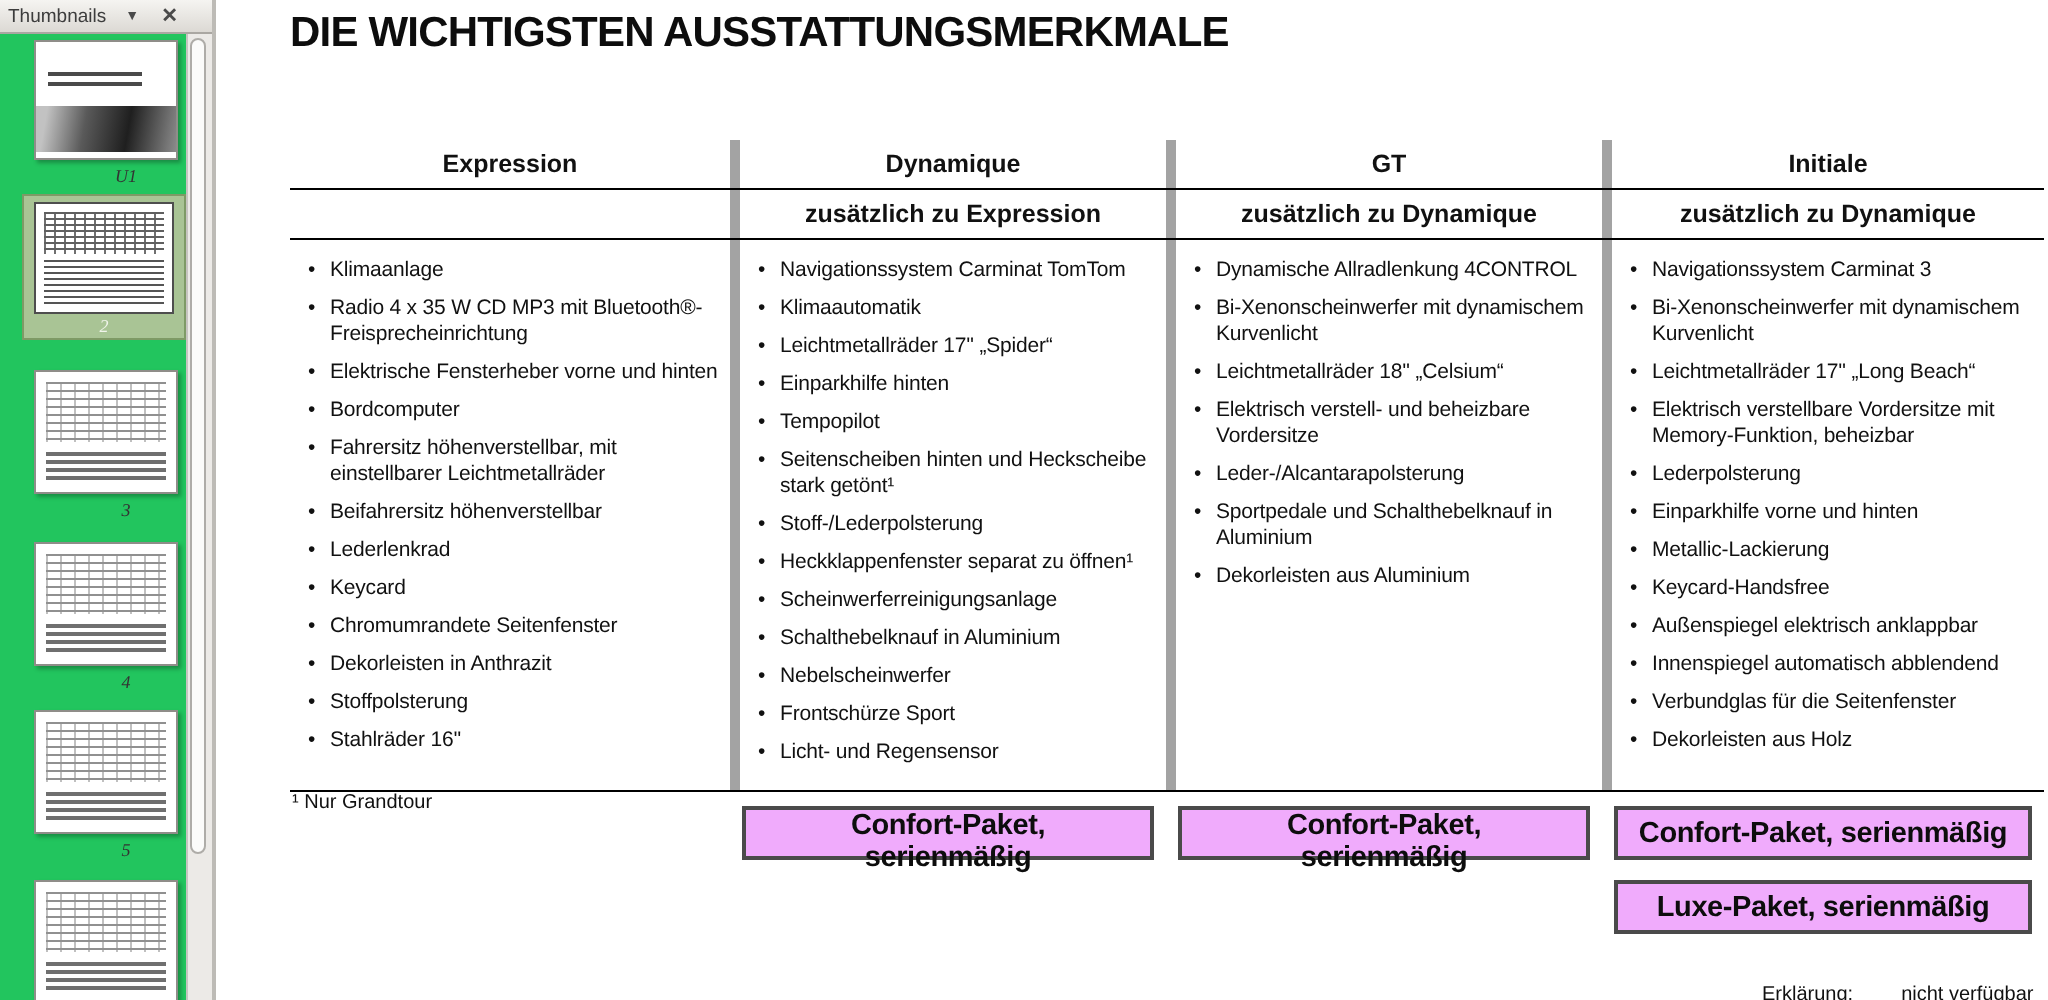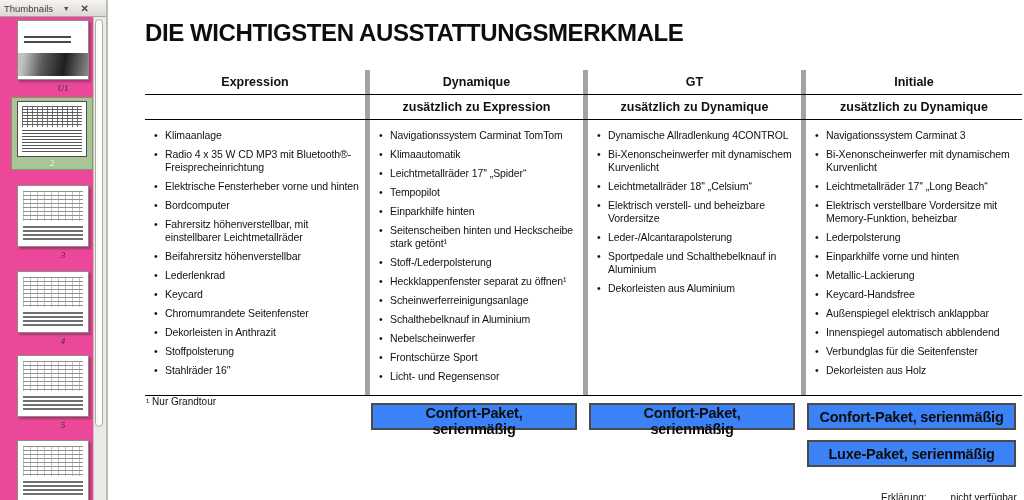--- a/index.html
+++ b/index.html
@@ -5,21 +5,21 @@
   html,body { margin:0; padding:0; }
   body {
     width:1024px; height:500px; overflow:hidden; position:relative;
     background:#ffffff; color:#111;
     font-family:"Liberation Sans", sans-serif;
   }
 
   
   #sidebar {
     position:absolute; left:0; top:0; width:108px; height:500px;
-    background:#ec4899; border-right:2px solid #bdbbb6; box-sizing:border-box;
+    background:#22c55e; border-right:2px solid #bdbbb6; box-sizing:border-box;
   }
   #sb-header {
     height:17px; background:linear-gradient(#f5f4f1,#dcd9d4);
     border-bottom:1px solid #aaa7a2; display:flex; align-items:center;
     font-size:9.5px; color:#3c3c3c; padding:0 4px; box-sizing:border-box;
   }
   #sb-header .spacer { flex:1; }
   .sb-icon { color:#4a4a4a; cursor:default; }
   #sb-chevron { font-size:7px; margin-right:11px; }
   #sb-close { font-size:10px; font-weight:bold; margin-right:13px; }
@@ -67,41 +67,41 @@
     background:repeating-linear-gradient(#6f6f6f 0 2px, transparent 2px 4px); }
   .mcur::before { content:""; position:absolute; left:6%; right:6%; top:7%; height:40%;
     background:repeating-linear-gradient(#5f5f5f 0 1px, transparent 1px 3px),
                repeating-linear-gradient(90deg,#6f6f6f 0 1px, transparent 1px 5px); }
   .mcur::after { content:""; position:absolute; left:6%; right:6%; bottom:6%; height:42%;
     background:repeating-linear-gradient(#555 0 1px, transparent 1px 3px),
                repeating-linear-gradient(90deg, transparent 0 14px, #fff 14px 17px); }
 
   
   #page-title {
-    position:absolute; left:145px; top:19px;
-    font-size:24px; font-weight:700; letter-spacing:-0.4px; color:#0d0d0d;
+    position:absolute; left:145px; top:5px;
+    font-size:21px; font-weight:700; letter-spacing:-0.4px; color:#0d0d0d;
   }
   #feature-table { position:absolute; left:145px; top:70px; width:877px; }
   .grid { display:grid; grid-template-columns:220px 218px 218px 221px; }
   #head-row, #sub-row { border-bottom:1px solid #000; }
   #body-row { border-bottom:1px solid #000; }
   .hcell, .scell {
     font-weight:700; font-size:12.5px; text-align:center;
     padding:5px 2px; box-sizing:border-box; min-height:23px;
   }
   .hcell + .hcell, .scell + .scell, .bcell + .bcell { border-left:5px solid #a3a3a3; }
   .bcell { padding:9px 4px 6px 9px; min-height:272px; box-sizing:border-box; }
   .bcell ul { list-style:none; margin:0; padding:0;
     font-size:10.5px; line-height:13px; letter-spacing:-0.1px; }
   .bcell li { position:relative; padding-left:11px; margin-bottom:6px; }
   .bcell li::before { content:"\2022"; position:absolute; left:0; top:0; }
   .pcell { padding:0 6px; box-sizing:border-box; }
   .pkg-btn {
     display:block; width:100%; box-sizing:border-box; margin-top:7px; height:27px;
-    background:#3b82f6; border:2px solid #4a4a4a; border-radius:0;
+    background:#f0abfc; border:2px solid #4a4a4a; border-radius:0;
     font-family:"Liberation Sans", sans-serif; font-size:14.5px; font-weight:700;
     letter-spacing:-0.2px; color:#0d0d0d; padding:0 10px; cursor:pointer;
   }
   .pkg-btn + .pkg-btn { margin-top:10px; }
 
   #footnote { position:absolute; left:146px; top:396px; font-size:10px; color:#111; }
   #legend { position:absolute; left:881px; top:492px; font-size:10px; line-height:11px;
     display:flex; gap:24px; color:#111; }
 </style>
 </head>
@@ -177,22 +177,22 @@
           <li>Dekorleisten in Anthrazit</li>
           <li>Stoffpolsterung</li>
           <li>Stahlräder 16''</li>
         </ul>
       </div>
       <div class="bcell">
         <ul>
           <li>Navigationssystem Carminat TomTom</li>
           <li>Klimaautomatik</li>
           <li>Leichtmetallräder 17'' „Spider“</li>
+          <li>Einparkhilfe hinten</li>
           <li>Tempopilot</li>
-          <li>Einparkhilfe hinten</li>
           <li>Seitenscheiben hinten und Heckscheibe stark getönt¹</li>
           <li>Stoff-/Lederpolsterung</li>
           <li>Heckklappenfenster separat zu öffnen¹</li>
           <li>Scheinwerferreinigungsanlage</li>
           <li>Schalthebelknauf in Aluminium</li>
           <li>Nebelscheinwerfer</li>
           <li>Frontschürze Sport</li>
           <li>Licht- und Regensensor</li>
         </ul>
       </div>

